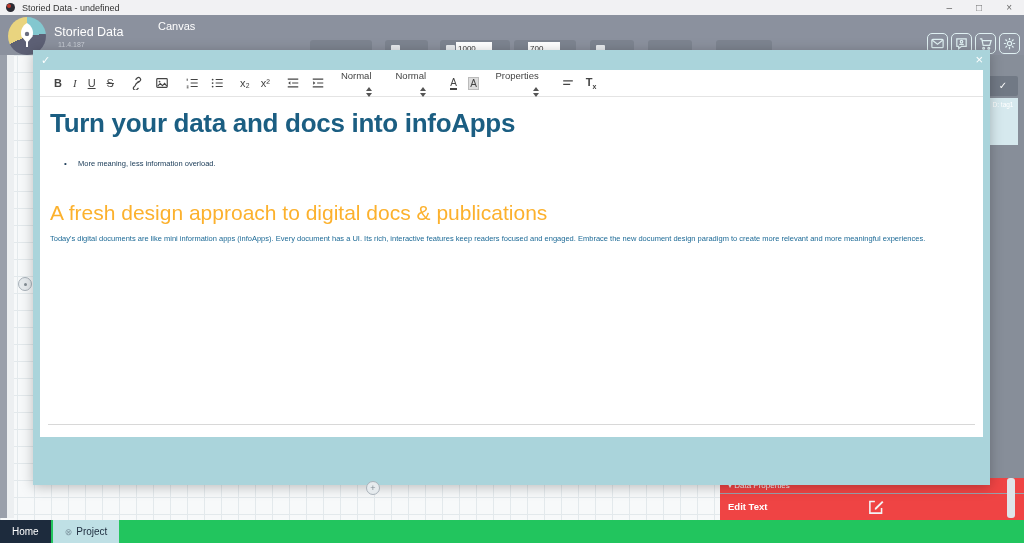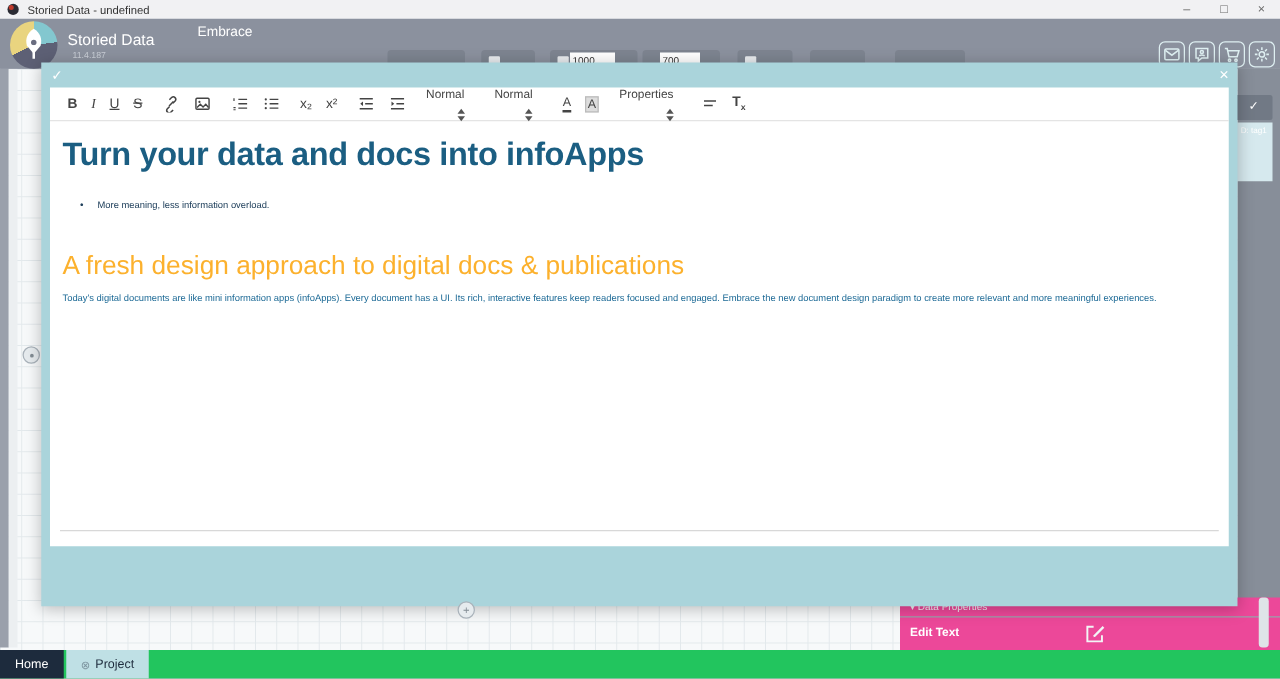--- a/index.html
+++ b/index.html
@@ -33,21 +33,21 @@
   .canvasbg { position:absolute; left:0; top:55px; width:1024px; height:465px; background-color:#f7f9fa;
     background-image:linear-gradient(#e3e9ec 1px, transparent 1px), linear-gradient(90deg,#e3e9ec 1px, transparent 1px);
     background-size:17px 17px; z-index:1; }
   .leftstrip1 { position:absolute; left:0; top:55px; width:7px; height:463px; background:#9aa0ab; z-index:2; }
   .leftstrip2 { position:absolute; left:7px; top:55px; width:7px; height:463px; background:#eceff1; z-index:2; }
 
   
   .rightpanel { position:absolute; left:990px; top:55px; width:34px; height:465px; background:#878e99; z-index:3; }
   .panel-check { position:absolute; left:988px; top:76px; width:30px; height:20px; background:#717985; border-radius:2px; color:#fff; font-size:10px; text-align:center; line-height:20px; z-index:4; }
   .panel-tag { position:absolute; left:988px; top:98px; width:30px; height:47px; background:#d6e9ee; color:#fff; font-size:6.5px; text-align:center; padding-top:3px; z-index:4; overflow:hidden; white-space:nowrap; }
-  .bottompanel { position:absolute; left:720px; top:478px; width:304px; height:42px; background:#ec4899; z-index:3; }
+  .bottompanel { position:absolute; left:720px; top:478px; width:304px; height:42px; background:#ef4444; z-index:3; }
   .dp-label { position:absolute; left:8px; top:3px; color:#f2f4f6; font-size:8px; }
   .dp-sep { position:absolute; left:0; top:15px; width:100%; height:1px; background:#99a0aa; }
   .et-row { position:absolute; left:0; top:16px; width:100%; height:26px; }
   .et-label { position:absolute; left:8px; top:7px; color:#fff; font-size:9.5px; font-weight:bold; }
   .et-icon { position:absolute; left:146px; top:3px; }
   .panel-scroll { position:absolute; left:1007px; top:478px; width:8px; height:40px; background:#dfe4e8; border-radius:3px; z-index:4; }
 
   
   .anchor { position:absolute; width:14px; height:14px; border-radius:50%; background:#e6ebee; border:1px solid #a9b2ba; color:#828c94; font-size:9px; line-height:12px; text-align:center; }
   .anchor-left { left:18px; top:277px; z-index:4; }
@@ -119,21 +119,21 @@
   <div class="appheader">
     <div class="logo">
       <svg width="26" height="30" viewBox="0 0 26 30">
         <path d="M13 2c5 3 7 8 5.5 13.5L13 22l-5.5-6.5C6 10 8 5 13 2z" fill="#fff"></path>
         <circle cx="13" cy="13" r="2.2" fill="#6a6d80"></circle>
         <path d="M13 15.2L13 26" stroke="#fff" stroke-width="2"></path>
       </svg>
     </div>
     <div class="appname">Storied Data</div>
     <div class="appver">11.4.187</div>
-    <div class="canvaslabel">Embrace</div>
+    <div class="canvaslabel">Canvas</div>
 
     <div class="hdrbtn" style="left:310px;width:62px;"></div>
     <div class="hdrbtn" style="left:385px;width:43px;">
         <span class="mark"></span>
       </div>
     <div class="hdrbtn" style="left:440px;width:70px;">
         <span class="mark"></span>
       </div>
     <input class="hdrinput" style="left: 456px;" value="1000">
     <div class="hdrbtn" style="left:514px;width:62px;"></div>

